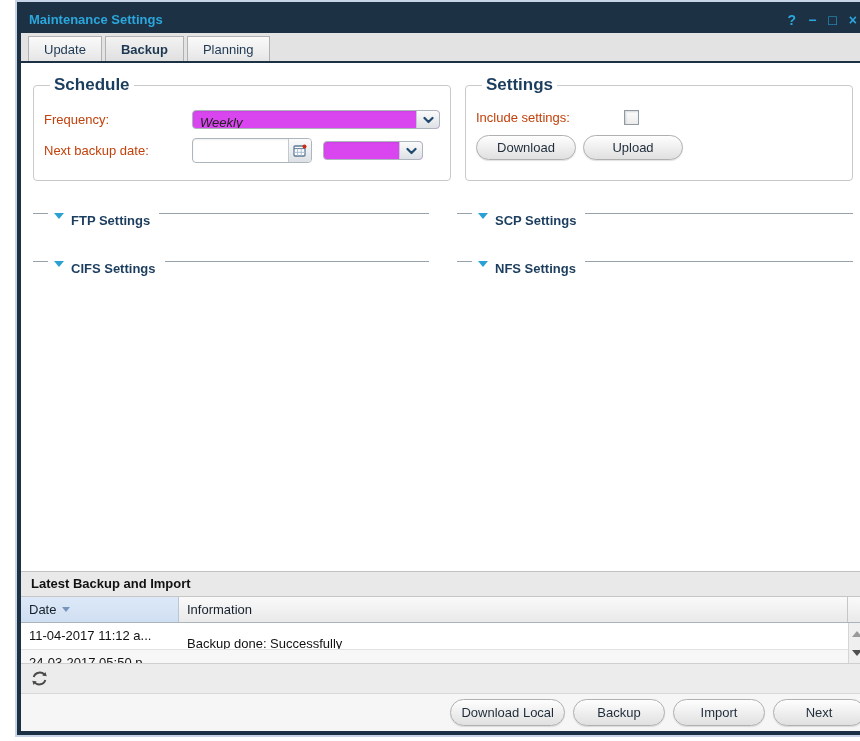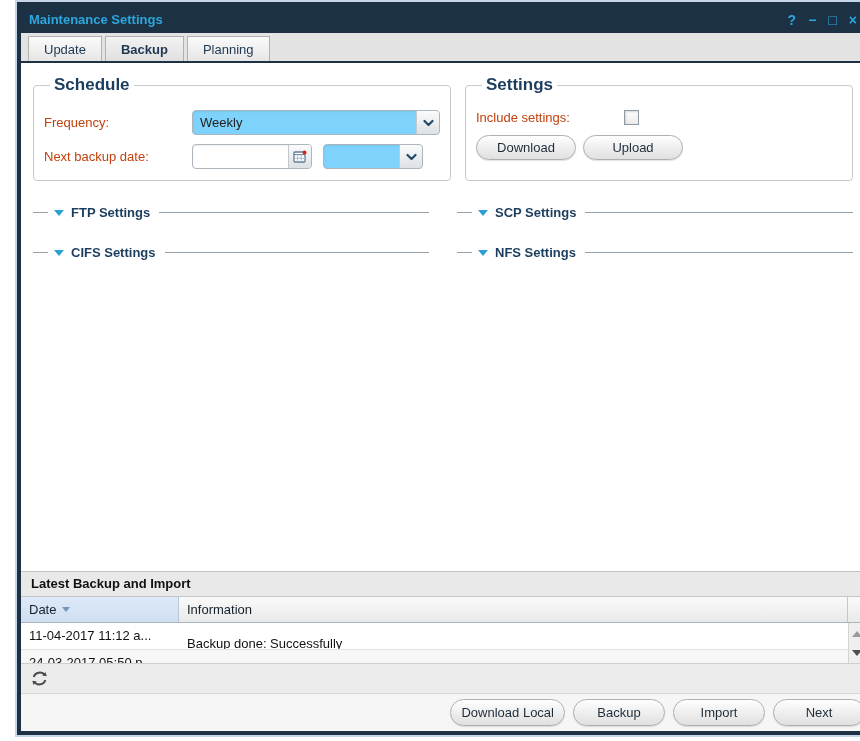--- a/index.html
+++ b/index.html
@@ -35,23 +35,23 @@
   .content{ flex:1 1 auto; background:#fff; padding:12px 12px 0 12px; overflow:hidden;
             display:flex; flex-direction:column; }
   .fieldrow{ display:flex; gap:14px; }
   fieldset{ flex:1; border:1px solid #c9c9c9; border-radius:4px; height:106px;
             padding:6px 10px; }
   legend{ font-size:17px; font-weight:bold; color:#1b3d5e; padding:0 4px; margin-left:6px; }
   .frm-row{ display:flex; align-items:center; margin-top:9px; }
   .frm-label{ width:148px; font-size:13px; color:#c2410c; }
 
   
-  .combo{ display:flex; height:25px; border:1px solid #aeb6bd; border-radius:4px;
-          background:#7dd3fc; overflow:hidden; box-shadow:inset 0 1px 2px rgba(0,0,0,.07);
-          cursor:pointer; }
+  .combo{ display:flex; height:19px; border:1px solid #aeb6bd; border-radius:4px;
+          background:#d946ef; overflow:hidden; box-shadow:inset 0 1px 2px rgba(0,0,0,.07);
+          cursor:pointer;font-style:italic; }
   .combo .val{ flex:1; font-size:13px; color:#222; padding:4px 6px 0 7px; }
   .combo .btn{ width:23px; display:flex; align-items:center; justify-content:center;
                background:linear-gradient(#fbfbfb,#dde1e5);
                border-left:1px solid #c3c9ce; }
   .txtin{ display:flex; height:25px; border:1px solid #aeb6bd; border-radius:4px;
           background:#fff; overflow:hidden; box-shadow:inset 0 1px 2px rgba(0,0,0,.07); }
   .txtin input{ flex:1; border:none; outline:none; font-size:13px; padding:0 6px;
                 min-width:0; background:transparent; }
   .txtin .btn{ width:23px; display:flex; align-items:center; justify-content:center;
                background:linear-gradient(#fbfbfb,#dde1e5);
@@ -65,21 +65,21 @@
   .pillbtn{ height:25px; border:1px solid #b0b0b0; border-radius:13px;
             background:linear-gradient(#fefefe,#e0e0e0); color:#1f2d3a;
             font-size:13px; font-family:inherit; cursor:pointer; padding:0 10px;
             box-shadow:0 1px 1px rgba(0,0,0,.12); }
   .setbtns{ display:flex; gap:7px; margin-top:10px; }
   .setbtns .pillbtn{ width:100px; }
 
   
   .sections{ display:grid; grid-template-columns:1fr 1fr; column-gap:28px;
              row-gap:25px; margin-top:24px; }
-  .sechdr{ display:flex; align-items:center; cursor:pointer; }
+  .sechdr{ display:flex; cursor:pointer;margin-top:8px; }
   .sechdr .lead{ width:15px; height:1px; background:#98a2ab; }
   .tri-down{ width:0; height:0; border-left:5px solid transparent;
              border-right:5px solid transparent; border-top:6px solid #2aa0d4;
              margin:0 7px 0 6px; }
   .sechdr .lbl{ font-size:13px; font-weight:bold; color:#1b3d5e; margin-right:9px;
                 white-space:nowrap; }
   .sechdr .tail{ flex:1; height:1px; background:#98a2ab; }
 
   
   .panelhdr{ height:26px; background:#e9e9e9; border-top:1px solid #c2c2c2;

